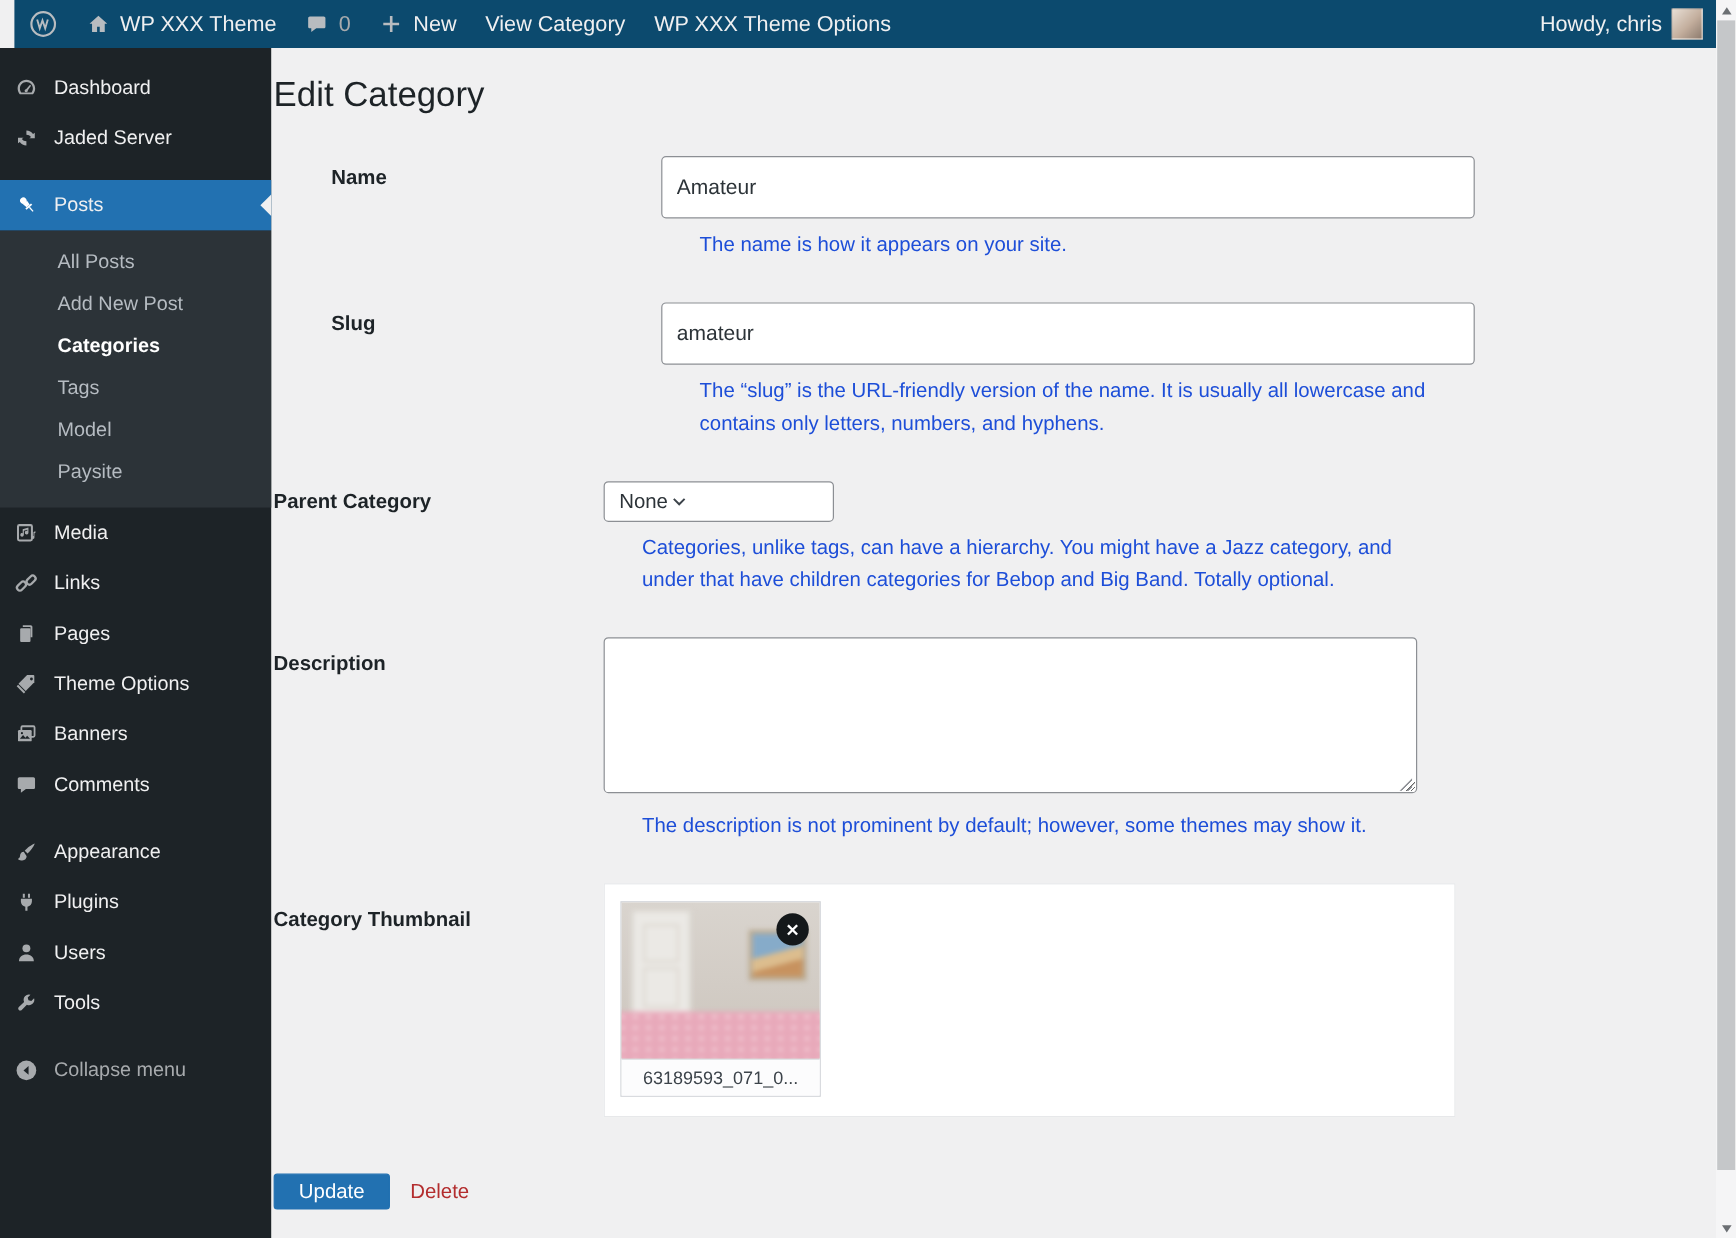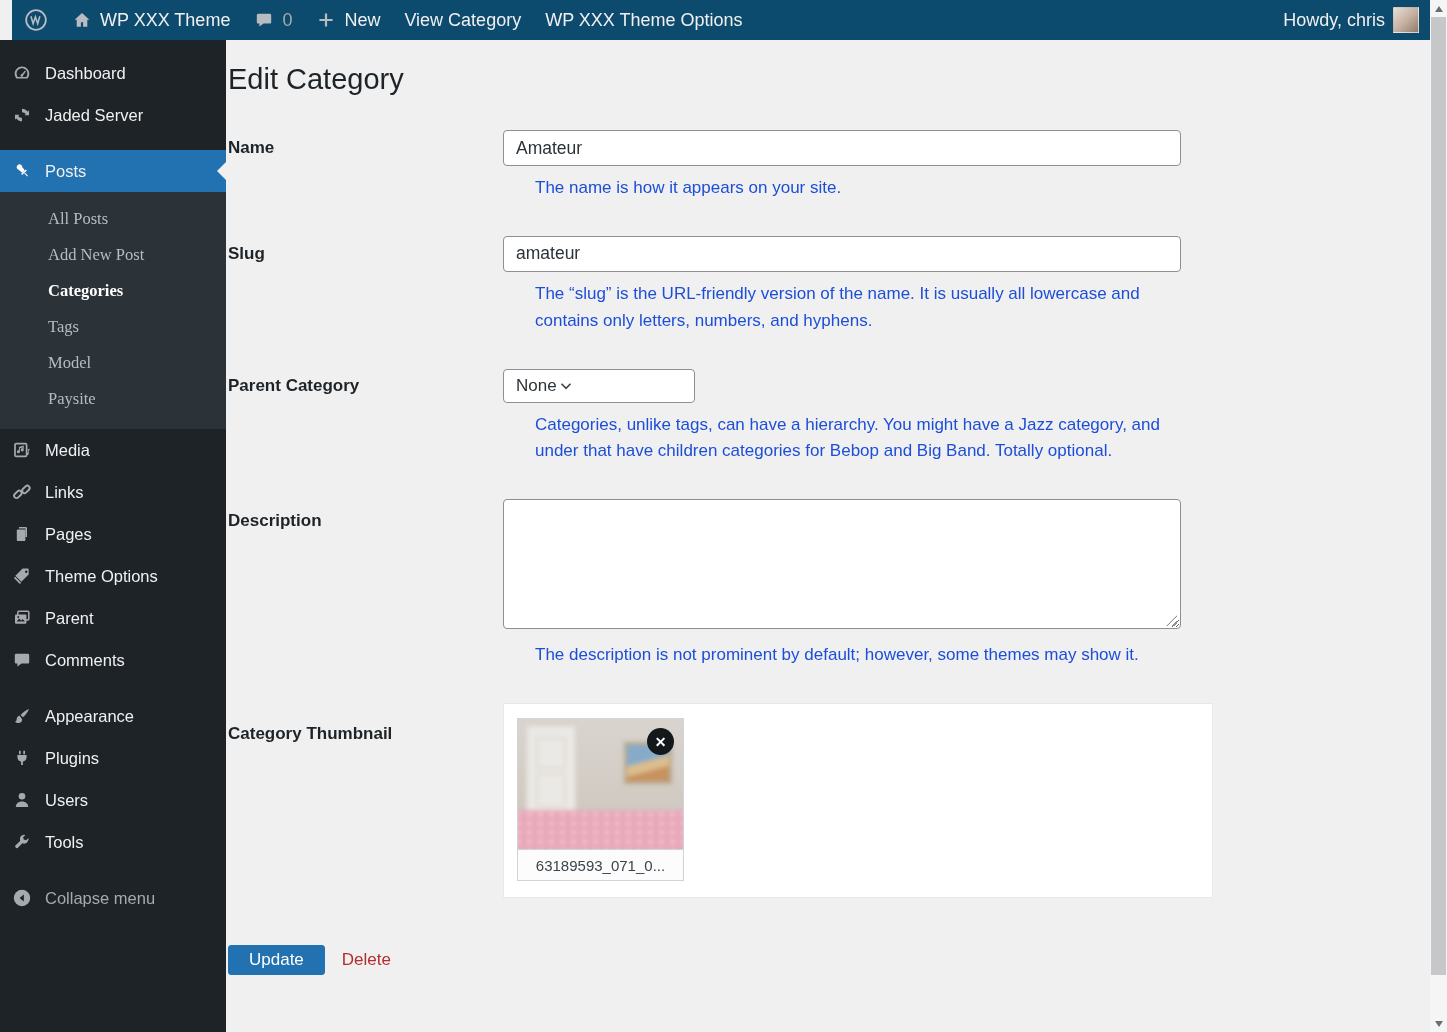--- a/index.html
+++ b/index.html
@@ -23,36 +23,36 @@
              font-size:16.5px; z-index:30; padding-top:12px; }
   .mi { display:flex; align-items:center; gap:13px; padding:11px 12px; cursor:pointer; position:relative; }
   .mi-icon { width:20px; height:20px; color:#a7aaad; flex:none; display:flex; }
   .mi-icon svg { width:20px; height:20px; fill:currentColor; }
   .mi-label { color:#f0f0f1; }
   .mi.active { background:#2271b1; }
   .mi.active .mi-icon { color:#fff; }
   .mi.active::after { content:""; position:absolute; right:0; top:50%; margin-top:-9px;
       border-top:9px solid transparent; border-bottom:9px solid transparent; border-right:9px solid #f0f0f1; }
   .submenu { background:#2c3338; padding:9px 0 12px; }
-  .smi { padding:8px 12px 8px 48px; color:#b6bcc2; cursor:pointer;font-family:Liberation Serif, serif; }
+  .smi { padding:8px 12px 8px 48px; color:#b6bcc2; cursor:pointer; }
   .smi.current { color:#fff; font-weight:700; }
   .sep { height:14px; }
   .collapse .mi-label { color:#a7aaad; }
 
   
   .content { position:absolute; top:40px; left:200px; right:0; bottom:0; background:#f0f0f1;
              padding:23px 40px 0 28px; color:#1d2327; }
   h1.page-title { font-size:29px; font-weight:400; color:#1d2327; margin-bottom:8px; }
   .form-row { display:flex; margin-top:34px; }
   .row-label { width:275px; flex:none; font-weight:700; font-size:17px; color:#1d2327; }
-  .vc36 .row-label { line-height:36px; }
+  .vc36 .row-label { line-height:36px;margin-left:48px; }
   .vc34 .row-label { line-height:34px; }
   .vtop .row-label { padding-top:12px; }
   .vtop2 .row-label { padding-top:21px; }
-  .text-input { width:678px; height:36px; border:1px solid #8c8f94; border-radius:4px; background:#fff;
+  .text-input { width:678px; height:52px; border:1px solid #8c8f94; border-radius:4px; background:#fff;
                 font-size:17.5px; color:#2c3338; padding:0 12px; font-family:inherit; }
   .help { margin-top:9px; font-size:17px; color:#1d4ed8; max-width:640px; line-height:1.58;margin-left:32px; }
   .select { width:192px; height:34px; border:1px solid #8c8f94; border-radius:4px; background:#fff;
             display:flex; align-items:center; justify-content:flex-start; padding:0 9px 0 12px;
             font-size:17px; color:#2c3338; cursor:pointer; }
   .select svg { width:18px; height:18px; }
   .textarea { width:678px; height:130px; border:1px solid #8c8f94; border-radius:4px; background:#fff;
               font-size:17px; color:#2c3338; padding:8px 12px; font-family:inherit; resize:both; position:relative; }
   .ta-wrap { position:relative; width:678px; }
   .ta-grip { position:absolute; right:4px; bottom:7px; width:11px; height:11px; pointer-events:none;
@@ -226,21 +226,21 @@
   </div>
   <div class="mi">
     <span class="mi-icon">
       <svg viewBox="0 0 20 20">
           <rect x="5.8" y="3.2" width="11" height="8.8" rx="1" class="stroke" stroke-width="1.5"></rect>
           <rect x="3" y="6.4" width="11.4" height="9.4" rx="1"></rect>
           <path d="M4.6 13.6l2.6-3.2 2 2.3 1.4-1.6 2.4 2.5z" fill="#1d2327"></path>
           <circle cx="6.3" cy="9" r="0.9" fill="#1d2327"></circle>
         </svg>
     </span>
-    <span class="mi-label">Parent</span>
+    <span class="mi-label">Banners</span>
   </div>
   <div class="mi">
     <span class="mi-icon">
       <svg viewBox="0 0 20 20">
           <path d="M4.2 3.8h11.6c.8 0 1.4.6 1.4 1.4v7c0 .8-.6 1.4-1.4 1.4H9.6l-4.2 3v-3H4.2c-.8 0-1.4-.6-1.4-1.4v-7c0-.8.6-1.4 1.4-1.4z"></path>
         </svg>
     </span>
     <span class="mi-label">Comments</span>
   </div>
   <div class="sep"></div>

